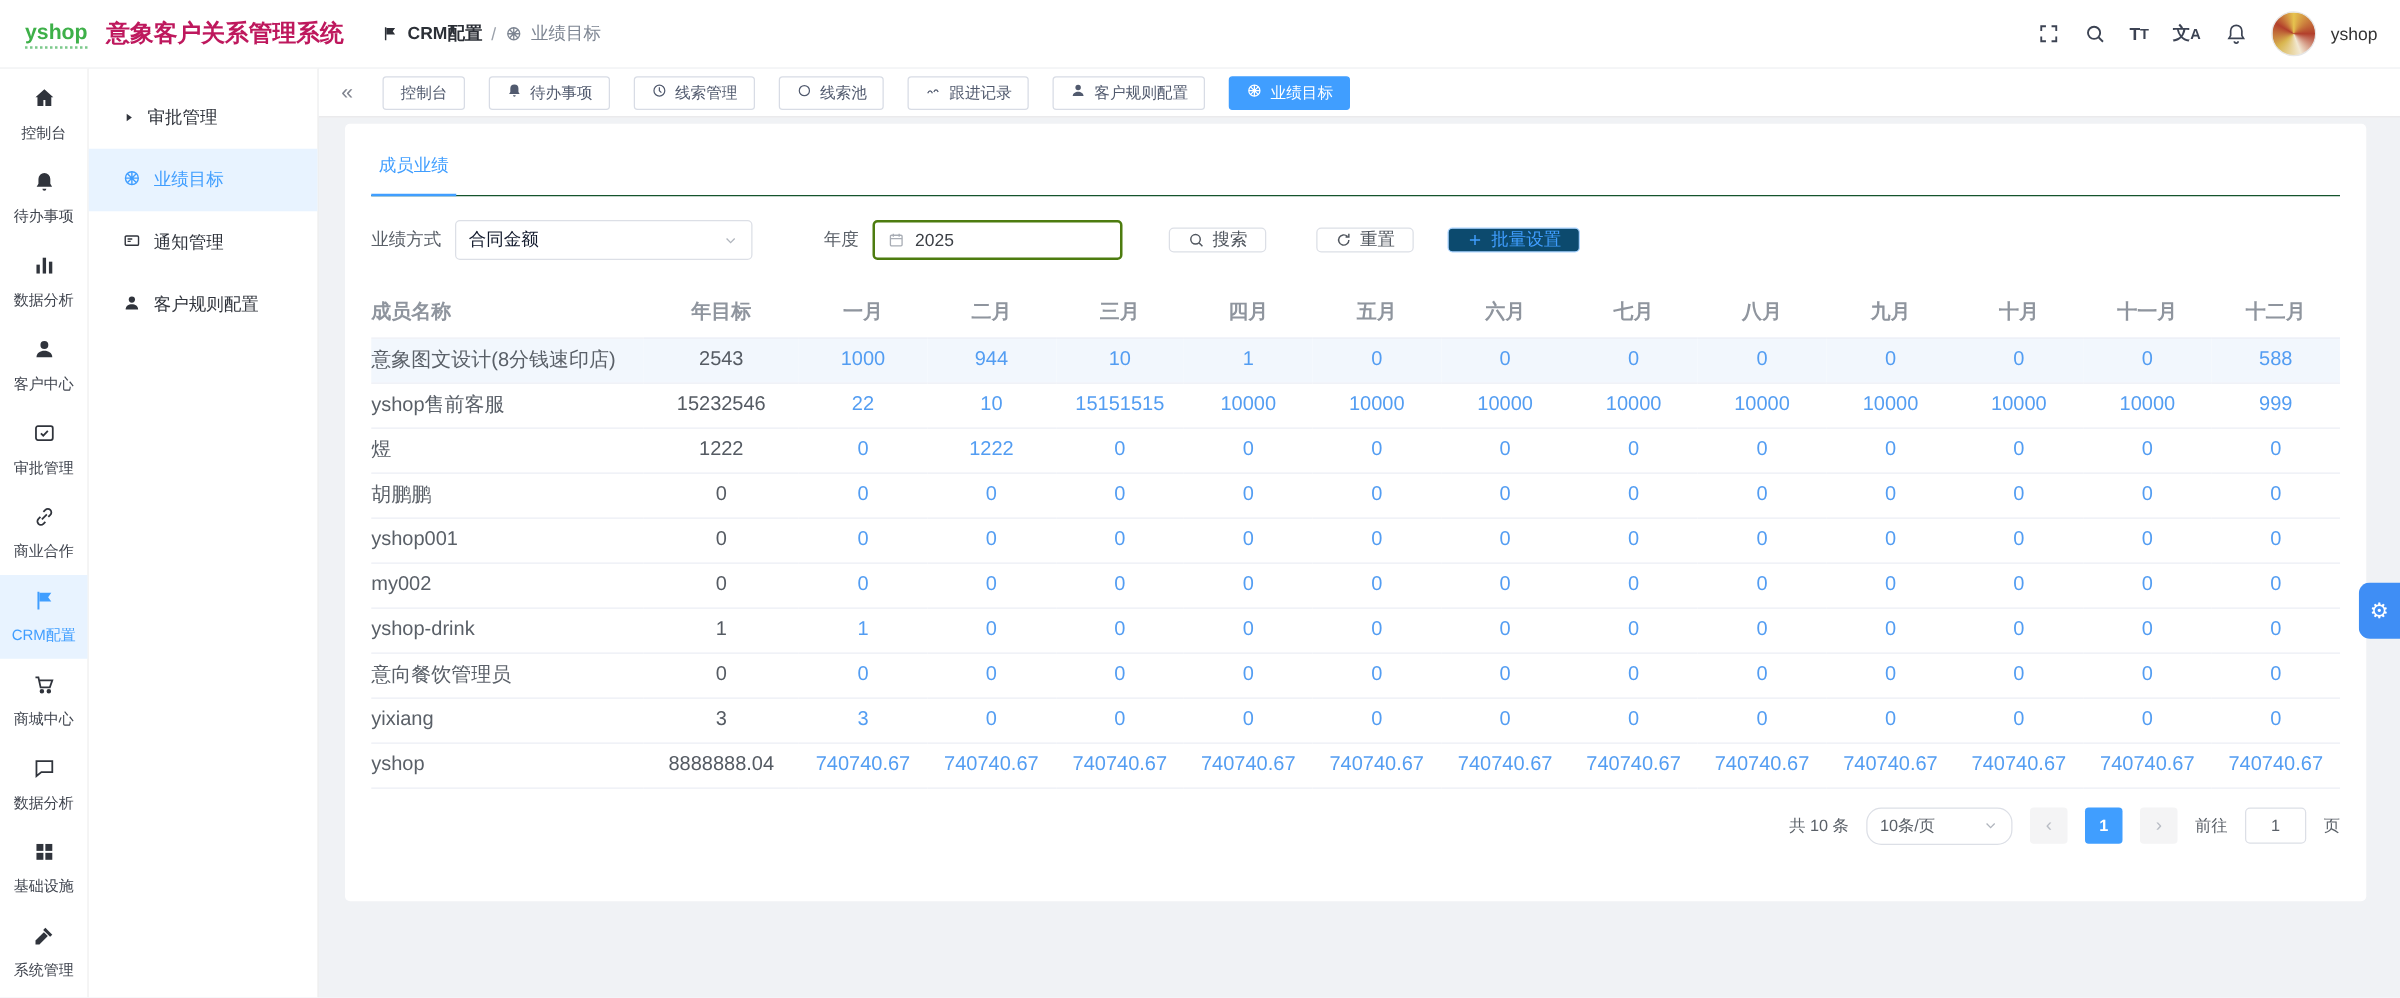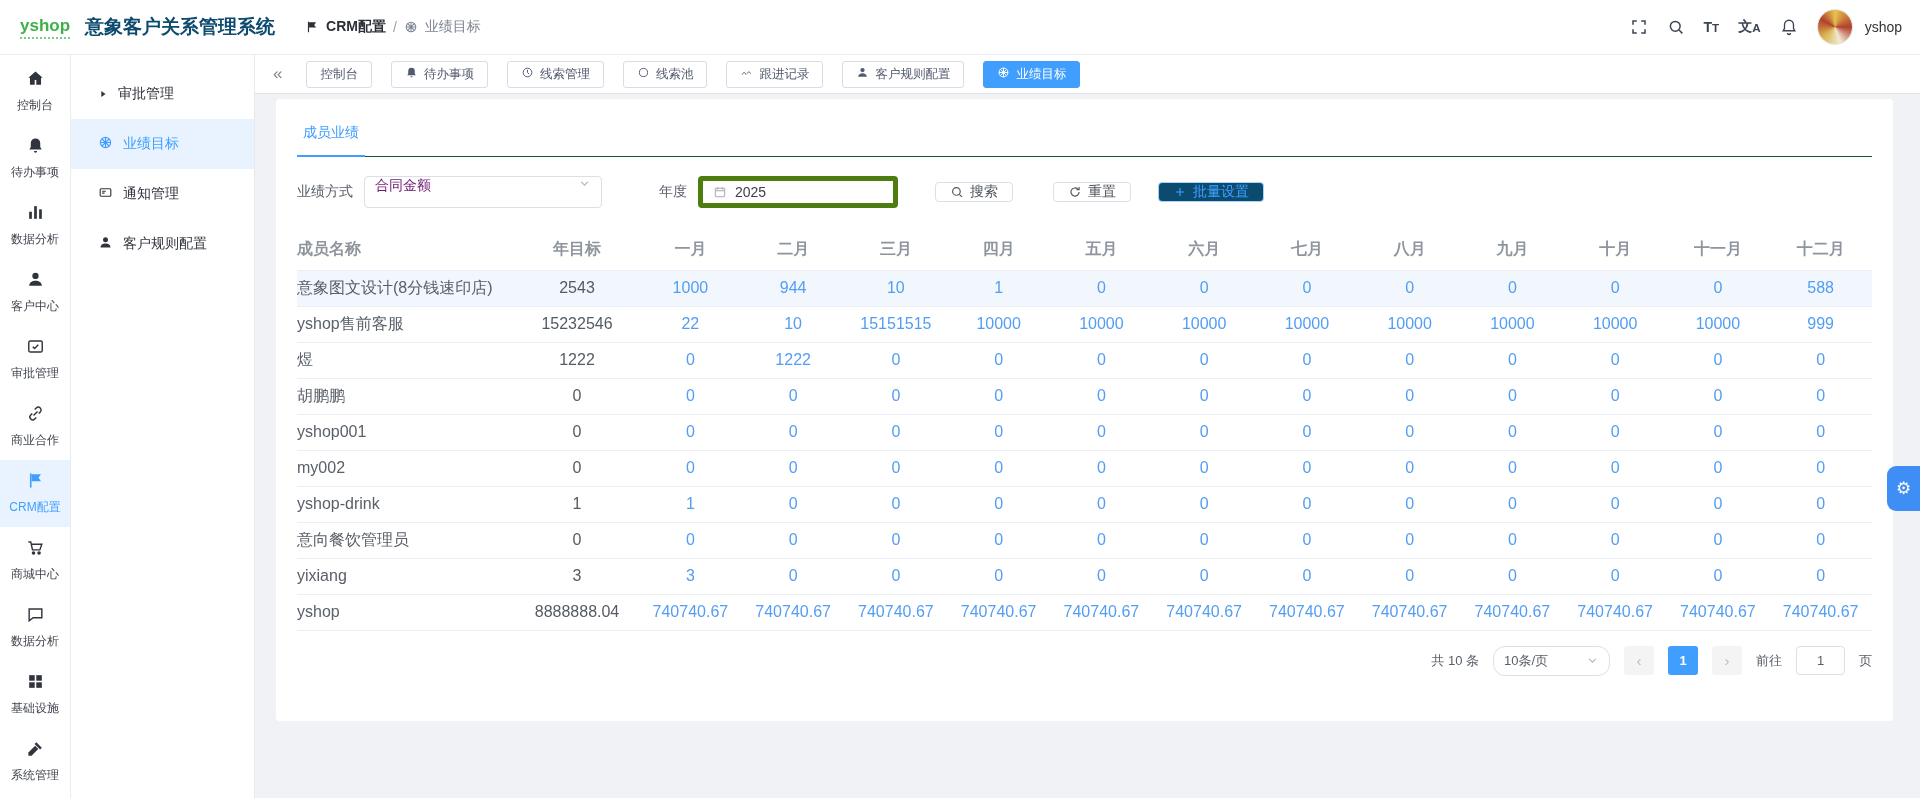--- a/index.html
+++ b/index.html
@@ -4,21 +4,21 @@
 <style>
   * { margin:0; padding:0; box-sizing:border-box; }
   html,body { width:1920px; height:798px; overflow:hidden; background:#f0f2f5;
     font-family:"Liberation Sans","DejaVu Sans",sans-serif; }
 
   
   .header { height:55px; background:#fff; border-bottom:1px solid #ebeef0;
     display:flex; align-items:center; justify-content:space-between; padding:0 18px 0 20px; }
   .header-left { display:flex; align-items:center; }
   .logo { color:#3eb049; font-weight:bold; font-size:17px; border-bottom:2px dotted #7cc98b; padding-bottom:1px; }
-  .app-title { color:#0c4a6e; font-size:19px; font-weight:700; margin-left:15px; }
+  .app-title { color:#be185d; font-size:19px; font-weight:700; margin-left:15px; }
   .breadcrumb { margin-left:30px; display:flex; align-items:center; gap:7px; font-size:14px; }
   .bc-section { color:#2b2f36; font-weight:700; }
   .bc-sep { color:#9aa0aa; }
   .bc-page { color:#7d8592; }
   .bc-icon svg { width:14px; height:14px; display:block; }
   .bc-icon.dark { color:#2b2f36; } .bc-icon.gray { color:#7d8592; }
   .header-right { display:flex; align-items:center; gap:19px; color:#3c4353; }
   .hicon { display:flex; align-items:center; justify-content:center; cursor:pointer; }
   .hicon svg { width:18px; height:18px; }
   .hicon.text { font-size:14px; font-weight:600; }
@@ -60,24 +60,24 @@
 
   
   .card { background:#fff; border-radius:4px; margin:5px 27px 0 21px; height:622px; padding:0 21px; }
   .card-tabs { padding-top:25px; border-bottom:1px solid #14532d; display:flex; }
   .card-tab { font-size:14px; font-weight:500; color:#409eff; padding:0 6px 13px;
     border-bottom:2px solid #409eff; margin-bottom:-1px; cursor:pointer; }
 
   .filter-row { margin-top:19px; display:flex; align-items:center; font-size:14px; color:#5a6068; }
   .f-label { margin-right:11px; }
   .select-box { width:238px; height:32px; border:1px solid #dcdfe6; border-radius:4px; background:#fff;
-    display:flex; justify-content:space-between; padding:0 10px; color:#701a75; cursor:pointer; }
+    display:flex; align-items:center; justify-content:space-between; padding:0 10px; color:#0f172a; cursor:pointer; }
   .select-box svg, .pg-select svg { width:13px; height:13px; color:#b0b5bd; }
   .year-label { margin-left:57px; }
-  .date-box { width:200px; height:32px; border:5px solid #4d7c0f; border-radius:4px; background:#fff;
+  .date-box { width:200px; height:32px; border:2px solid #4d7c0f; border-radius:4px; background:#fff;
     display:flex; align-items:center; gap:8px; padding:0 10px; color:#a8adb5; }
   .date-box input { border:none; outline:none; width:100%; font:inherit; color:#3b3f45; background:transparent; }
   .btn { height:20px; border:1px solid #dcdfe6; background:#fff; border-radius:4px; cursor:pointer;
     display:inline-flex; align-items:center; gap:6px; padding:0 14px; font-size:14px; color:#50565e; }
   .btn svg { width:14px; height:14px; }
   .btn-search { margin-left:37px; }
   .btn-reset { margin-left:40px;justify-content:center; }
   .btn-batch { margin-left:27px; background:#0c4a6e; border-color:#a9d3ff; color:#409eff; }
 
   .table-wrap { margin-top:21px; }

